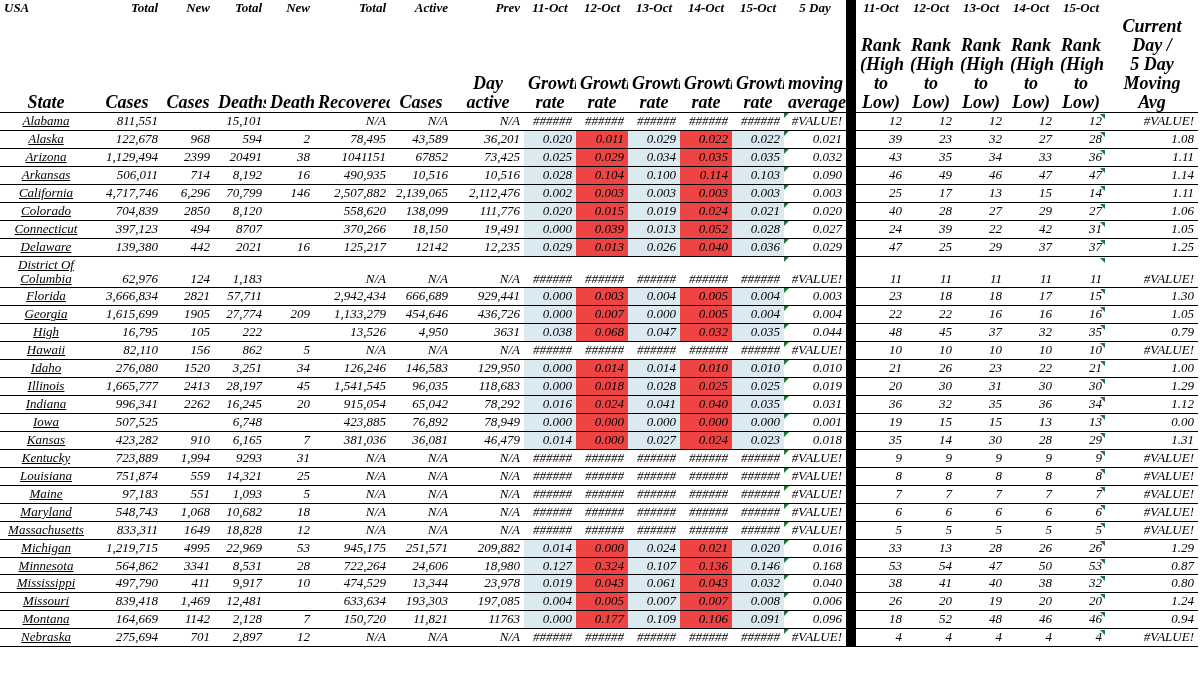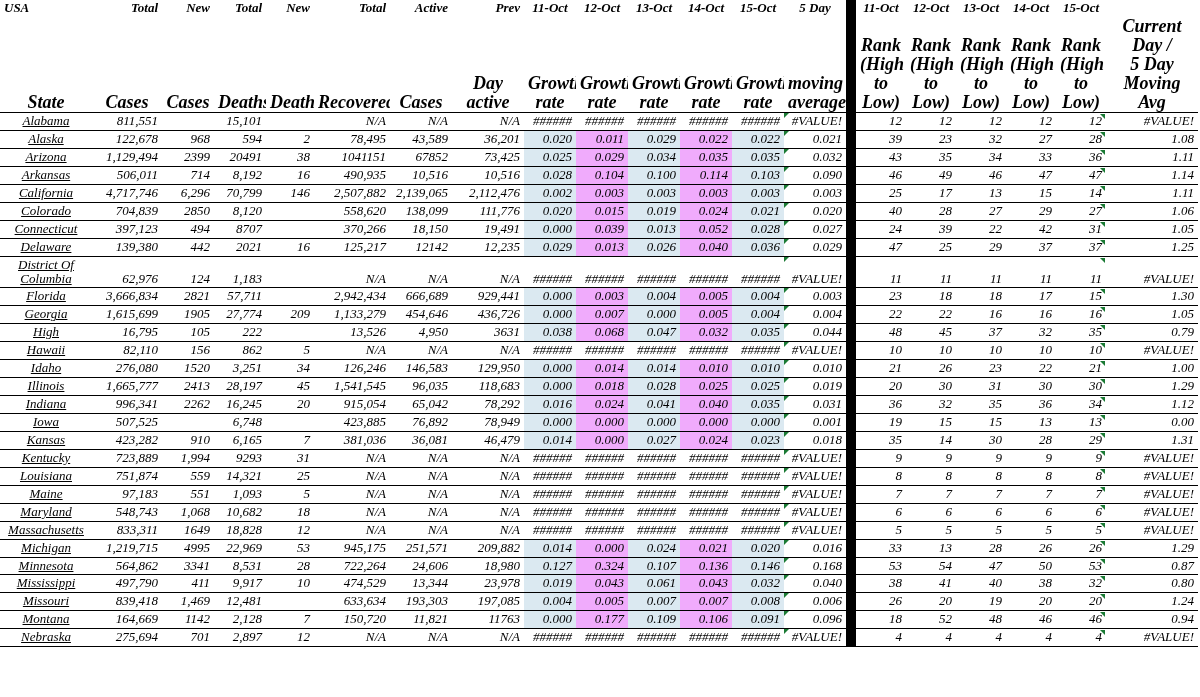--- a/index.html
+++ b/index.html
@@ -54,21 +54,21 @@
     display: inline-block;
     white-space: normal;
     line-height: 1.05;
   }
   .bold { font-weight: bold; }
   .growth {
     text-align: right;
     font-size: 12px;
   }
   .growth.shaded { background: #dbe9f1; }
-  .growth.shaded2 { background: #f0abfc; }
+  .growth.shaded2 { background: #ef4444; }
   .avg {
     text-align: right;
     font-size: 12px;
   }
   .sep {
     background: #000000;
     border-bottom: 1px solid #000000;
     padding: 0;
     width: 10px;
   }

